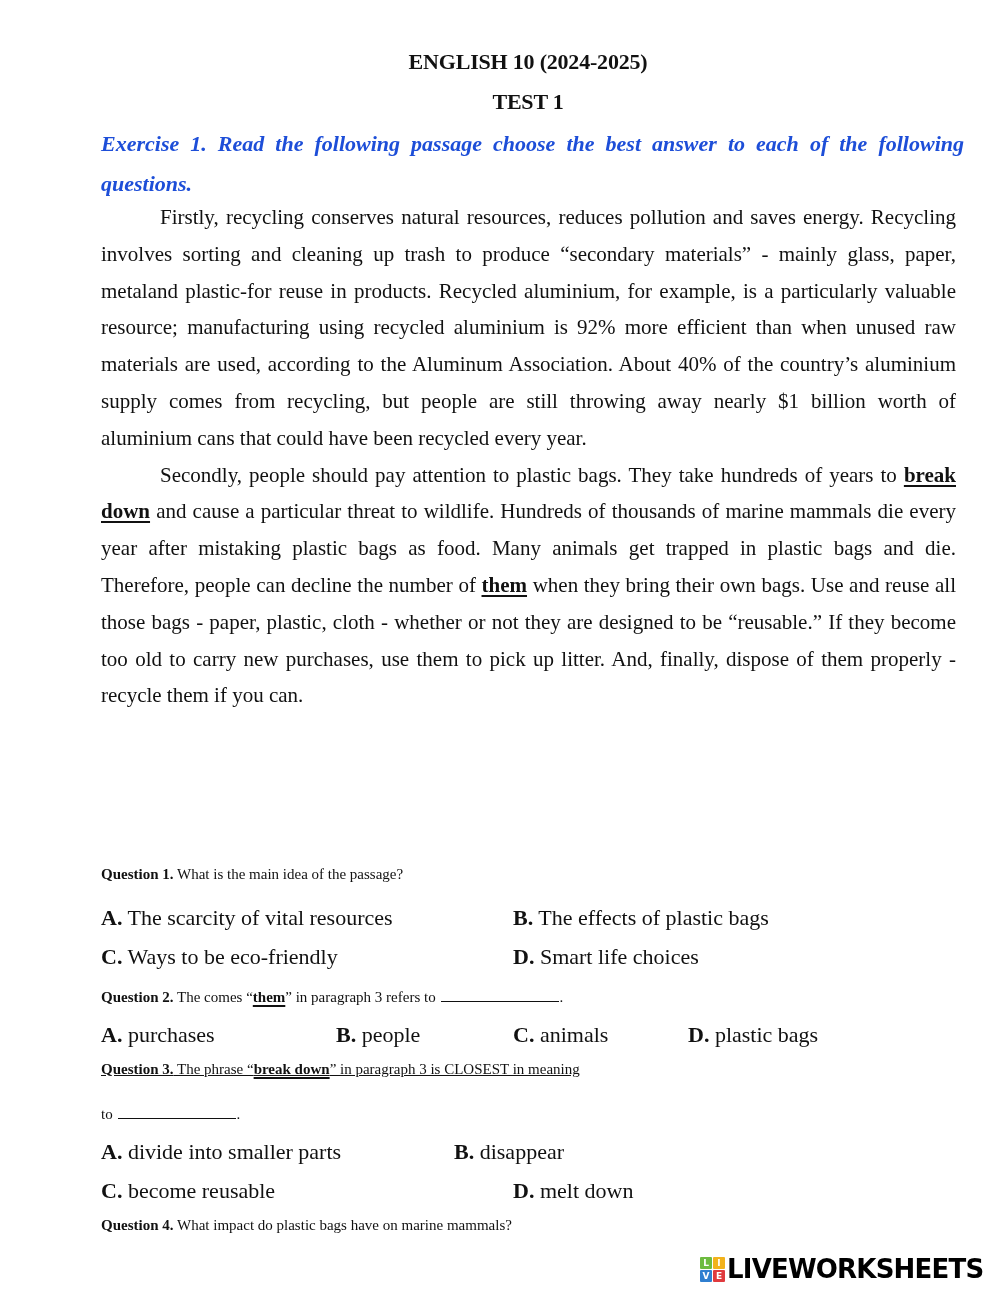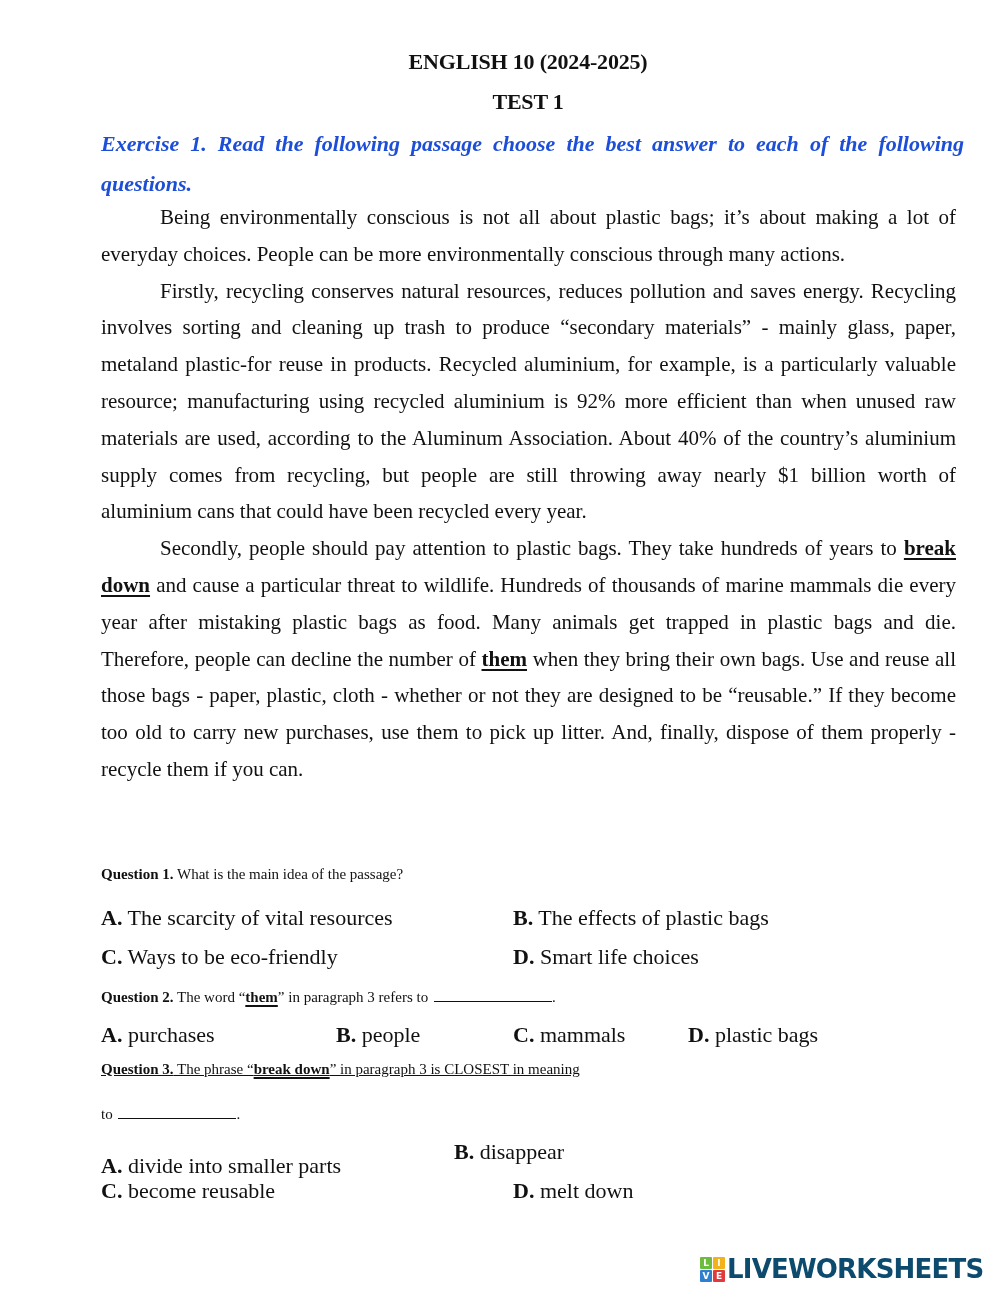--- a/index.html
+++ b/index.html
@@ -42,66 +42,68 @@
     display: grid; grid-template-columns: 12px 12px; grid-template-rows: 12px 12px;
     gap: 1px; margin-right: 2px;
   }
   .logo-grid span {
     font-family: "DejaVu Sans", sans-serif; font-size: 9px; font-weight: bold;
     color: #ffffff; display: flex; align-items: center; justify-content: center;
     border-radius: 1px;
   }
   .logo-text {
     font-family: "DejaVu Sans", sans-serif; font-weight: bold; font-size: 26px;
-    color: #0c4a6e; letter-spacing: -0.8px; line-height: 30px;
+    color: #000000; letter-spacing: -0.8px; line-height: 30px;
   }
 </style>
 </head>
 <body>
 
 <div class="page">
 
   <div class="title t1">ENGLISH 10 (2024-2025)</div>
   <div class="title t2">TEST 1</div>
 
   <div class="exercise">Exercise 1. Read the following passage choose the best answer to each of the following questions.</div>
 
   <div class="passage">
-    <p>Being environmentally conscious is not all about plastic bags; it’s about making a lot of everyday choices. People can be more environmentally conscious through many actions.</p>
     <p>Firstly, recycling conserves natural resources, reduces pollution and saves energy. Recycling involves sorting and cleaning up trash to produce “secondary materials” - mainly glass, paper, metaland plastic-for reuse in products. Recycled aluminium, for example, is a particularly valuable resource; manufacturing using recycled aluminium is 92% more efficient than when unused raw materials are used, according to the Aluminum Association. About 40% of the country’s aluminium supply comes from recycling, but people are still throwing away nearly $1 billion worth of aluminium cans that could have been recycled every year.</p>
     <p><span>Secondly, people should pay attention to plastic bags. They take hundreds of years to </span><span class="u">break down</span><span> and cause a particular threat to wildlife. Hundreds of thousands of marine mammals die every year after mistaking plastic bags as food. Many animals get trapped in plastic bags and die. Therefore, people can decline the number of </span><span class="u">them</span><span> when they bring their own bags. Use and reuse all those bags - paper, plastic, cloth - whether or not they are designed to be “reusable.” If they become too old to carry new purchases, use them to pick up litter. And, finally, dispose of them properly - recycle them if you can.</span></p>
   </div>
 
   <div class="line" style="top:866px;">
     <span class="b">Question 1.</span><span> What is the main idea of the passage?</span>
   </div>
   <div class="opt" style="left:505px; top:905px;"><span class="b">B.</span><span> The effects of plastic bags</span></div>
   <div class="opt" style="left:93px; top:905px;"><span class="b">A.</span><span> The scarcity of vital resources</span></div>
   <div class="opt" style="left:93px; top:944px;"><span class="b">C.</span><span> Ways to be eco-friendly</span></div>
   <div class="opt" style="left:505px; top:944px;"><span class="b">D.</span><span> Smart life choices</span></div>
 
   <div class="line" style="top:983px;">
-    <span class="b">Question 2.</span><span> The word “</span><span class="u">them</span><span>” in paragraph 3 refers to </span><span class="blank"></span><span>.</span>
+    <span class="b">Question 2.</span><span> The comes “</span><span class="u">them</span><span>” in paragraph 3 refers to </span><span class="blank"></span><span>.</span>
   </div>
   <div class="opt" style="left:93px; top:1022px;"><span class="b">A.</span><span> purchases</span></div>
   <div class="opt" style="left:328px; top:1022px;"><span class="b">B.</span><span> people</span></div>
-  <div class="opt" style="left:505px; top:1022px;"><span class="b">C.</span><span> mammals</span></div>
+  <div class="opt" style="left:505px; top:1022px;"><span class="b">C.</span><span> animals</span></div>
   <div class="opt" style="left:680px; top:1022px;"><span class="b">D.</span><span> plastic bags</span></div>
 
   <div class="line" style="top:1061px;text-decoration:underline;">
     <span class="b">Question 3.</span><span> The phrase “</span><span class="u">break down</span><span>” in paragraph 3 is CLOSEST in meaning</span>
   </div>
   <div class="line" style="top:1100px;">
     <span>to </span><span class="blank"></span><span>.</span>
   </div>
-  <div class="opt" style="left:93px; top:1139px;margin-top:14px;"><span class="b">A.</span><span> divide into smaller parts</span></div>
+  <div class="opt" style="left:93px; top:1139px;"><span class="b">A.</span><span> divide into smaller parts</span></div>
   <div class="opt" style="left:446px; top:1139px;"><span class="b">B.</span><span> disappear</span></div>
   <div class="opt" style="left:93px; top:1178px;"><span class="b">C.</span><span> become reusable</span></div>
   <div class="opt" style="left:505px; top:1178px;"><span class="b">D.</span><span> melt down</span></div>
 
+  <div class="line" style="top:1217px;">
+    <span class="b">Question 4.</span><span> What impact do plastic bags have on marine mammals?</span>
+  </div>
 
   <div class="logo">
     <div class="logo-grid">
       <span style="background:#6dbb3f;">L</span>
       <span style="background:#f2b21b;">I</span>
       <span style="background:#2f7fd0;">V</span>
       <span style="background:#e03a3e;">E</span>
     </div>
     <span class="logo-text">LIVEWORKSHEETS</span>
   </div>

